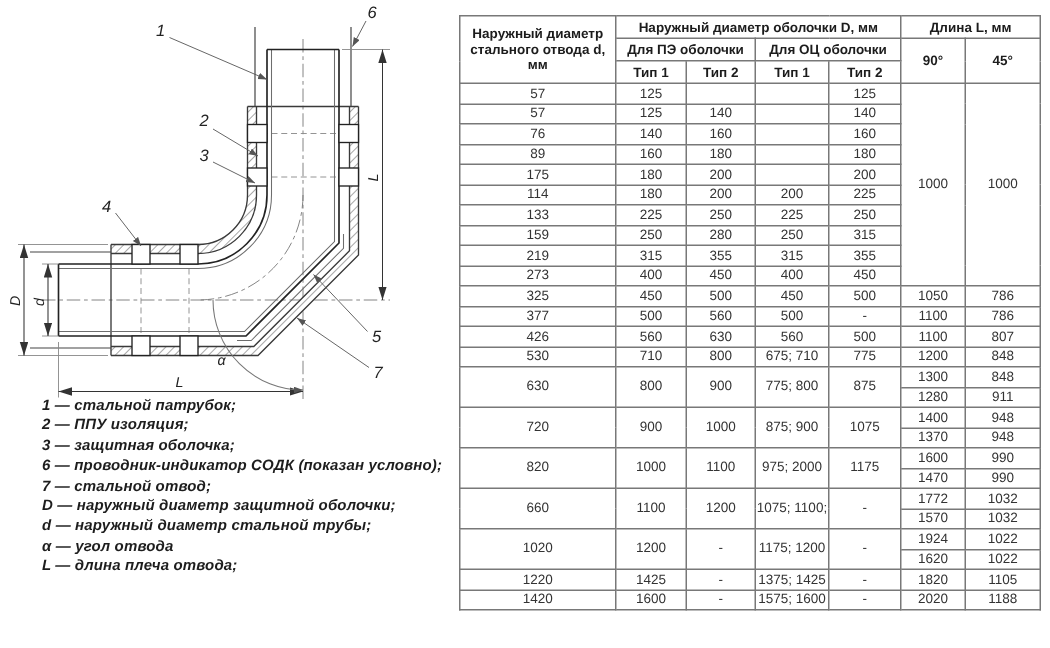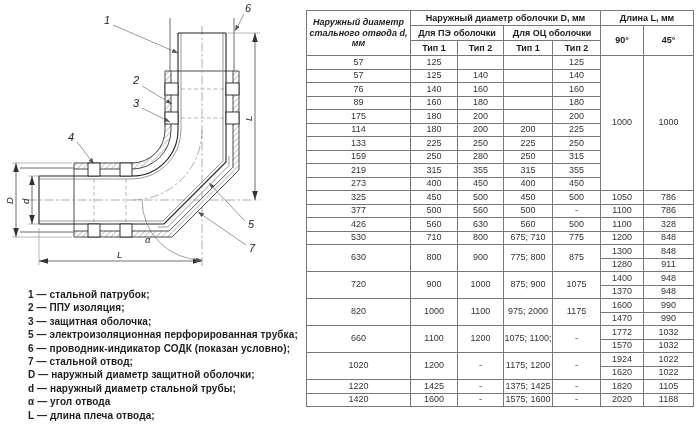--- a/index.html
+++ b/index.html
@@ -5,30 +5,30 @@
   html,body{margin:0;padding:0;}
   body{
     width:700px;height:432px;background:#ffffff;position:relative;overflow:hidden;
     font-family:"Liberation Sans", sans-serif;
   }
   
   .diagram{position:absolute;left:2px;top:0;width:300px;height:272px;}
   .co{font-style:italic;font-size:11px;fill:#222;}
   .dim{font-style:italic;font-size:9.5px;fill:#222;}
   
-  .legend{position:absolute;left:28px;top:288px;font-size:10px;line-height:13.4px;
-          color:#1d1d1d;font-weight:600;letter-spacing:.1px;}
+  .legend{position:absolute;left:28px;top:264px;font-size:10px;line-height:13.4px;
+          color:#1d1d1d;font-weight:600;letter-spacing:.1px;font-style:italic;}
   .legend .row{white-space:nowrap;}
   
   .tblwrap{position:absolute;left:306px;top:10px;}
   table{border-collapse:collapse;table-layout:fixed;width:387px;}
   th,td{border:1px solid #787878;text-align:center;vertical-align:middle;
         padding:0;overflow:hidden;}
   th{font-weight:bold;font-size:9px;color:#1c1c1c;height:14px;line-height:1.15;}
-  th.dcol{white-space:pre-line;font-style:italic;}
+  th.dcol{white-space:pre-line;}
   td{font-size:9px;color:#333;height:12.5px;line-height:1.05;}
   thead tr{height:15px;}
 </style>
 </head>
 <body>
 
 <svg class="diagram" viewBox="0 0 300 272" xmlns="http://www.w3.org/2000/svg">
   <defs>
     <pattern id="hat" width="4" height="4" patternUnits="userSpaceOnUse" patternTransform="rotate(45)">
       <rect width="4" height="4" fill="#ffffff"></rect>
@@ -141,21 +141,20 @@
     <text class="co" x="249" y="228">5</text>
     <text class="co" x="246" y="12">6</text>
     <text class="co" x="250" y="252">7</text>
   </g>
 </svg>
 
 <div class="legend">
     <div class="row">1 — стальной патрубок;</div>
     <div class="row">2 — ППУ изоляция;</div>
     <div class="row">3 — защитная оболочка;</div>
-    <div class="row">5 — электроизоляционная перфорированная трубка;</div>
     <div class="row">6 — проводник-индикатор СОДК (показан условно);</div>
     <div class="row">7 — стальной отвод;</div>
     <div class="row">D — наружный диаметр защитной оболочки;</div>
     <div class="row">d — наружный диаметр стальной трубы;</div>
     <div class="row">α — угол отвода</div>
     <div class="row">L — длина плеча отвода;</div>
   </div>
 
 <div class="tblwrap">
   <table>
@@ -279,21 +278,21 @@
           <td>1100</td>
           <td>786</td>
         </tr>
         <tr>
           <td>426</td>
           <td>560</td>
           <td>630</td>
           <td>560</td>
           <td>500</td>
           <td>1100</td>
-          <td>328</td>
+          <td>807</td>
         </tr>
         <tr>
           <td>530</td>
           <td>710</td>
           <td>800</td>
           <td>675; 710</td>
           <td>775</td>
           <td>1200</td>
           <td>848</td>
         </tr>

